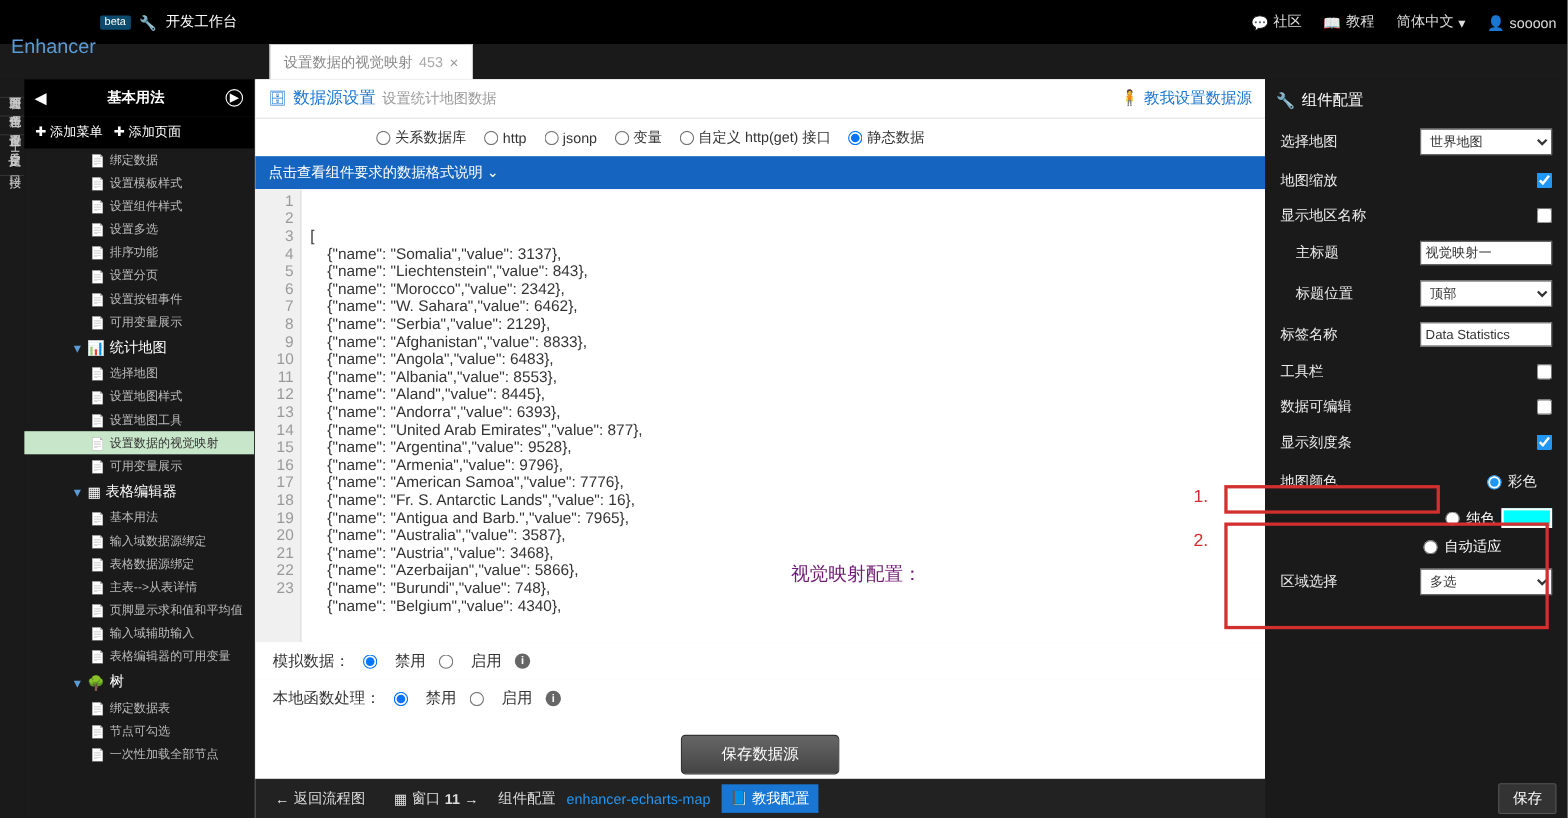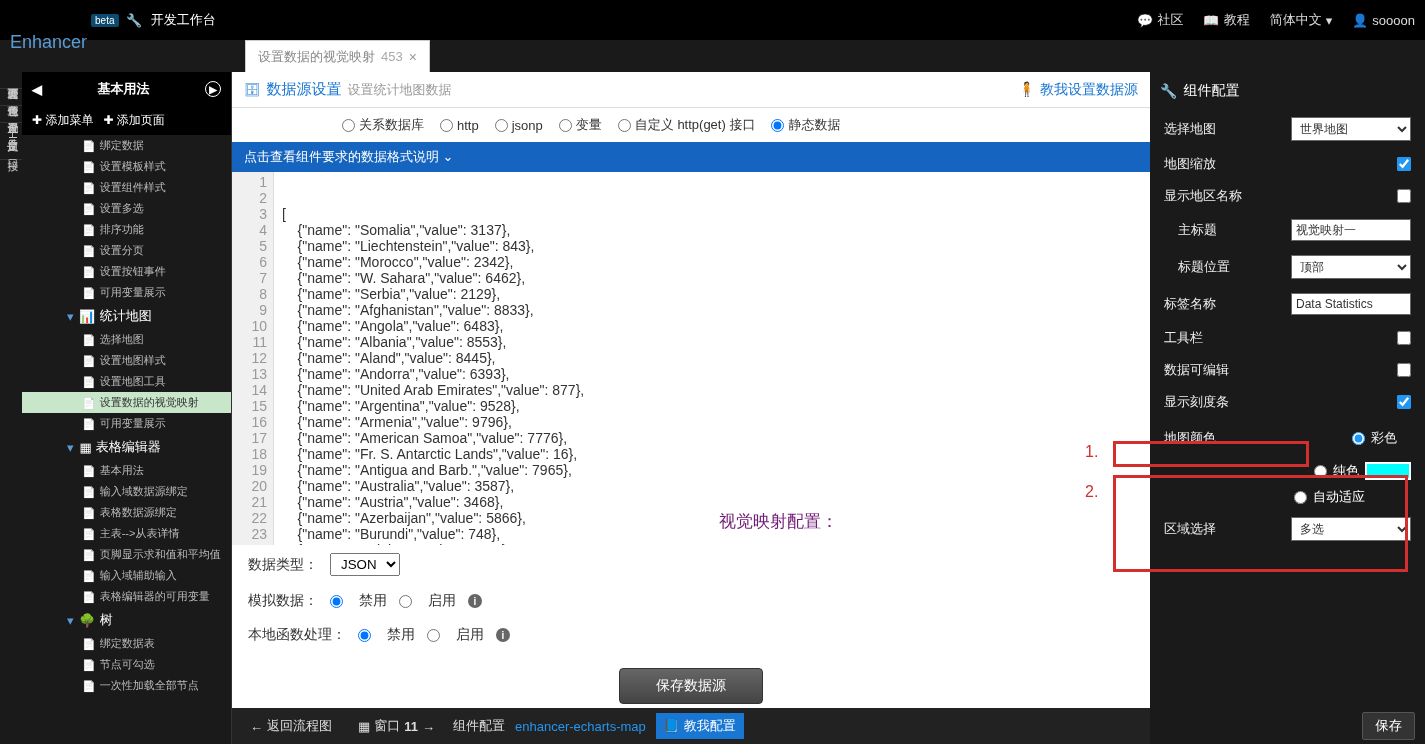--- a/index.html
+++ b/index.html
@@ -214,24 +214,20 @@
       <div class="code" id="code">
         <div>[</div><div>    {"name": "Somalia","value": 3137},</div><div>    {"name": "Liechtenstein","value": 843},</div><div>    {"name": "Morocco","value": 2342},</div><div>    {"name": "W. Sahara","value": 6462},</div><div>    {"name": "Serbia","value": 2129},</div><div>    {"name": "Afghanistan","value": 8833},</div><div>    {"name": "Angola","value": 6483},</div><div>    {"name": "Albania","value": 8553},</div><div>    {"name": "Aland","value": 8445},</div><div>    {"name": "Andorra","value": 6393},</div><div>    {"name": "United Arab Emirates","value": 877},</div><div>    {"name": "Argentina","value": 9528},</div><div>    {"name": "Armenia","value": 9796},</div><div>    {"name": "American Samoa","value": 7776},</div><div>    {"name": "Fr. S. Antarctic Lands","value": 16},</div><div>    {"name": "Antigua and Barb.","value": 7965},</div><div>    {"name": "Australia","value": 3587},</div><div>    {"name": "Austria","value": 3468},</div><div>    {"name": "Azerbaijan","value": 5866},</div><div>    {"name": "Burundi","value": 748},</div><div>    {"name": "Belgium","value": 4340},</div><div class="overlay">
           <div>视觉映射配置：</div>
           
           
           
         </div>
       </div>
     </div>
     <div class="form-row">
-      <span>数据类型：</span>
-      <select><option>JSON</option></select>
-    </div>
-    <div class="form-row">
       <span>模拟数据：</span>
       <label>
           <input type="radio" name="mock" checked="" style=""> 
           <span>禁用</span>
         </label>
       <label>
           <input type="radio" name="mock" style=""> 
           <span>启用</span>
         </label>
       <span class="info-icon">i</span>

